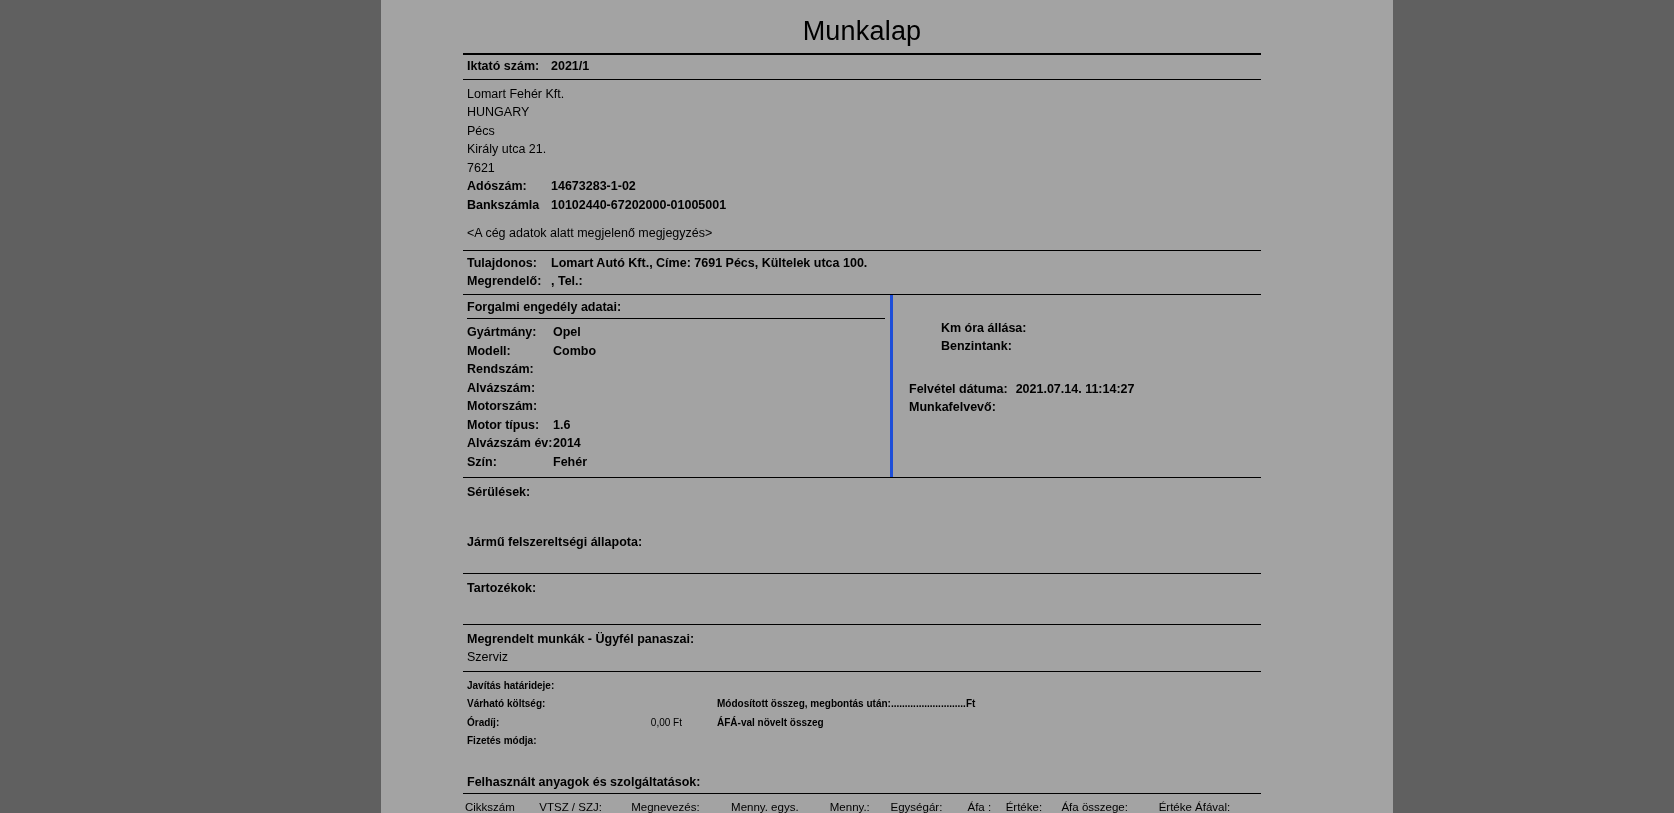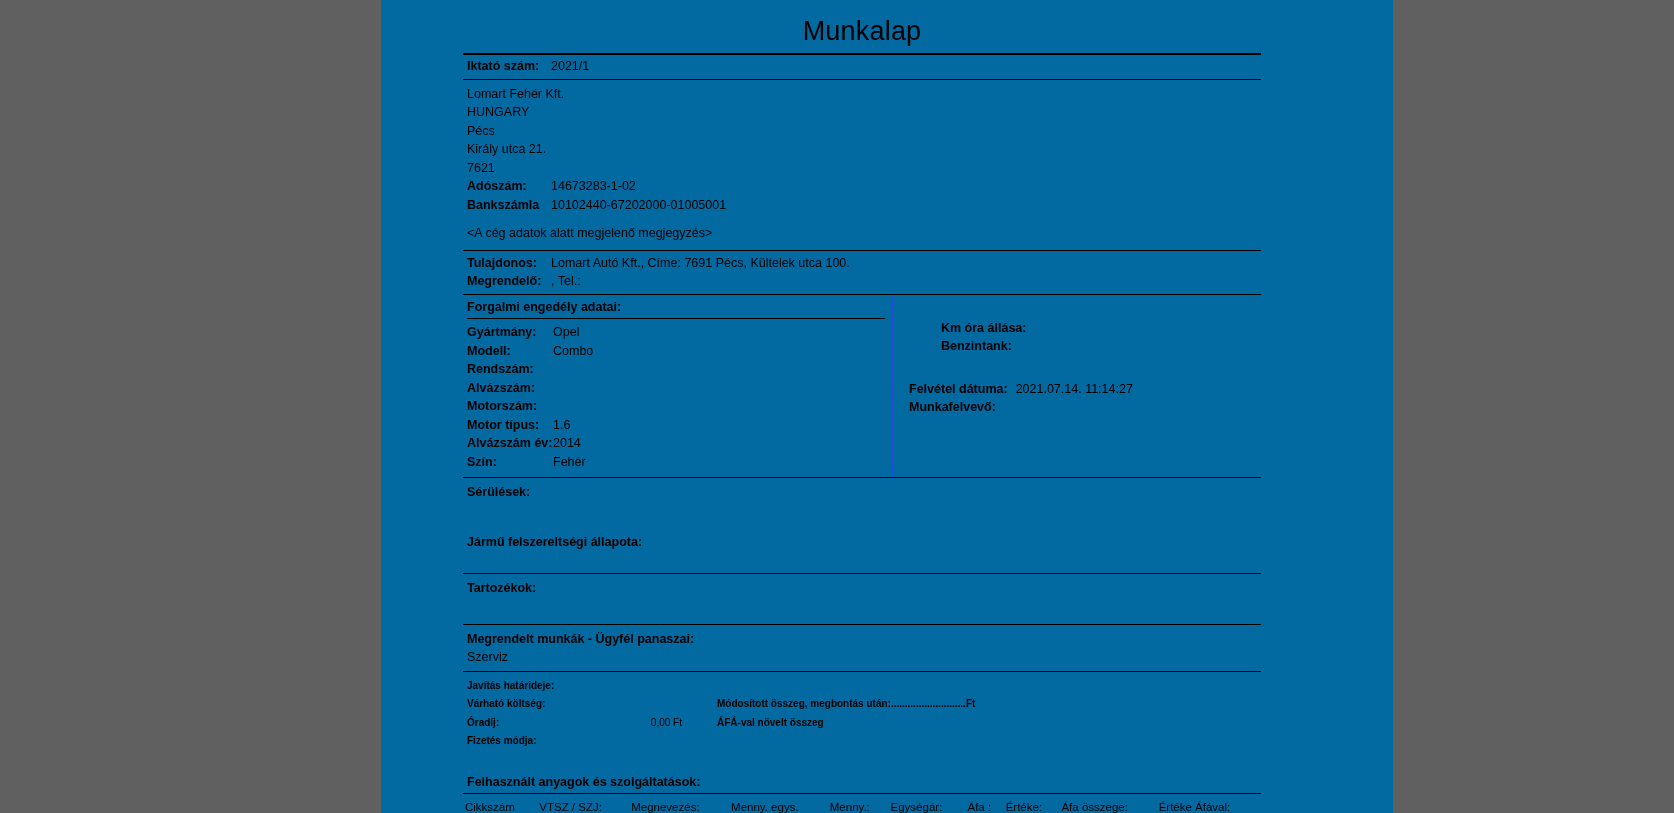--- a/index.html
+++ b/index.html
@@ -17,21 +17,21 @@
     position: relative;
     width: 1674px;
     height: 813px;
   }
   .page {
     position: absolute;
     left: 381px;
     top: 0;
     width: 1012px;
     height: 813px;
-    background: #0369a1;
+    background: #a3a3a3;
     box-sizing: border-box;
   }
   .doc {
     position: absolute;
     left: 82px;
     top: 0;
     width: 798px;
   }
   .doc-title {
     text-align: center;
@@ -59,21 +59,21 @@
     align-items: baseline;
     font-size: 12.5px;
     line-height: 18.5px;
     color: #000;
     white-space: nowrap;
   }
   .lbl {
     font-weight: bold;
   }
   .val {
-    font-weight: normal;
+    font-weight: bold;
   }
   .plain {
     font-size: 12.5px;
     line-height: 18.5px;
     color: #000;
     font-weight: normal;
     white-space: nowrap;
   }
   .bold-hd {
     font-size: 12.5px;
@@ -99,21 +99,21 @@
   .w-owner-lbl { width: 84px; }
   .w-veh-lbl { width: 86px; }
 
   
   .veh-wrap {
     display: flex;
     border-bottom: 1px solid #000;
   }
   .veh-left {
     width: 430px;
-    border-right: 1px solid #1d4ed8;
+    border-right: 3px solid #1d4ed8;
     box-sizing: border-box;
     padding: 0 0 6px 4px;
   }
   .veh-right {
     flex: 1;
     box-sizing: border-box;
     padding: 0 0 6px 16px;
   }
   .veh-left-head {
     padding-top: 3px;

